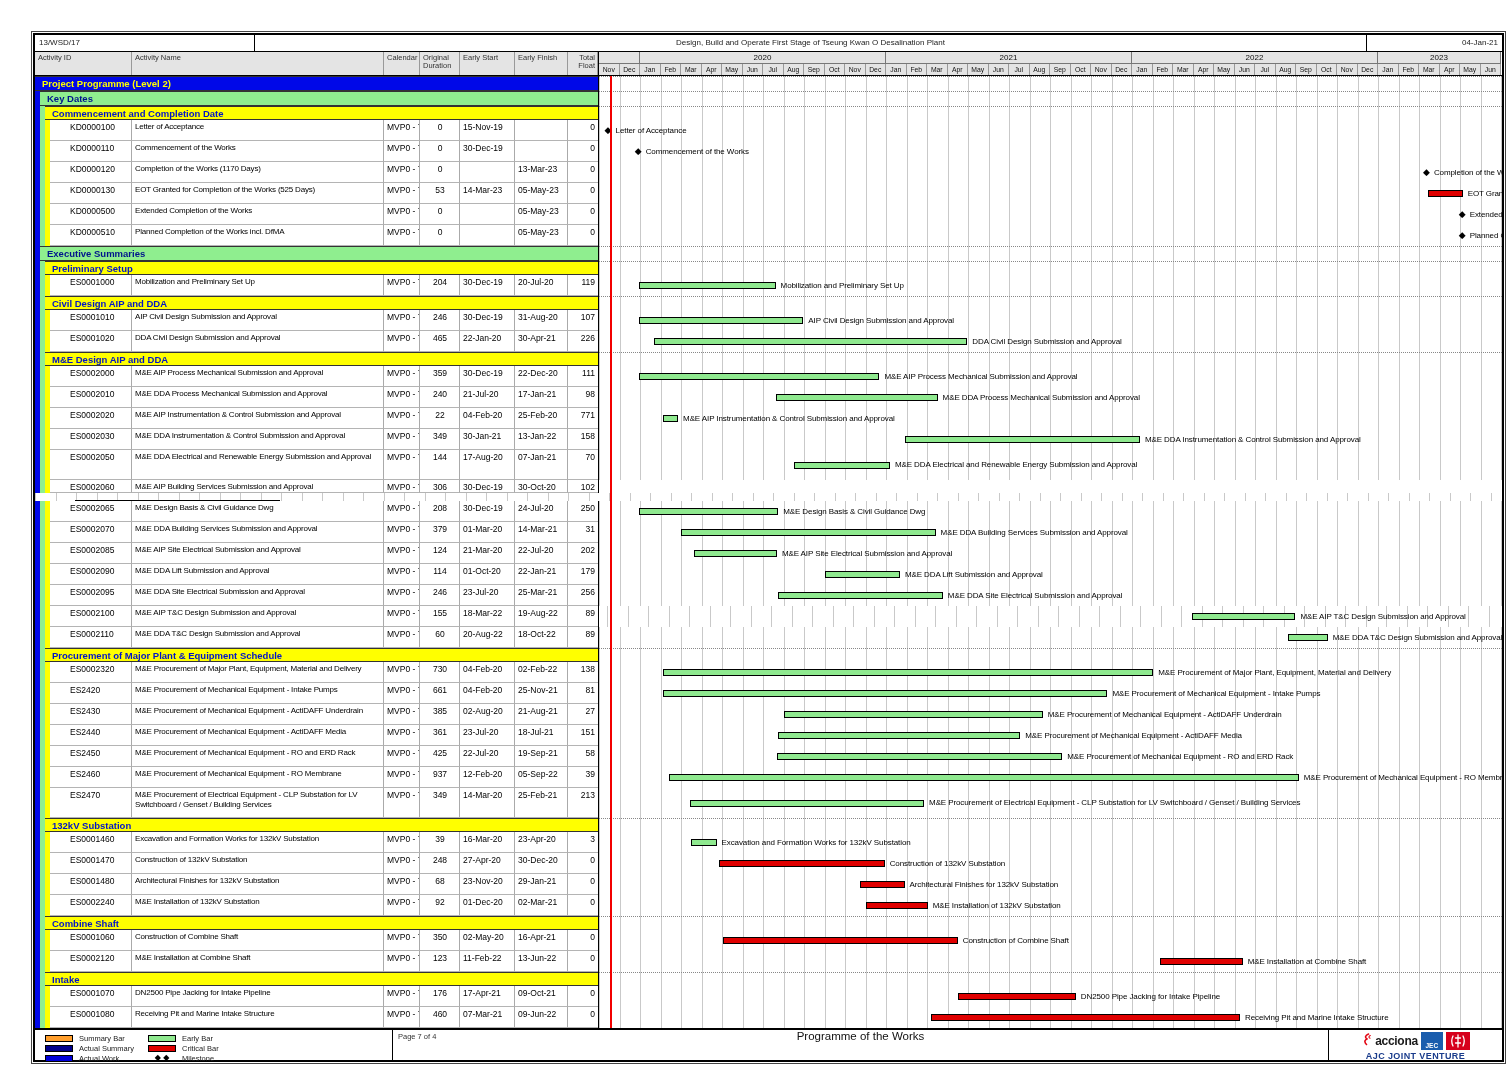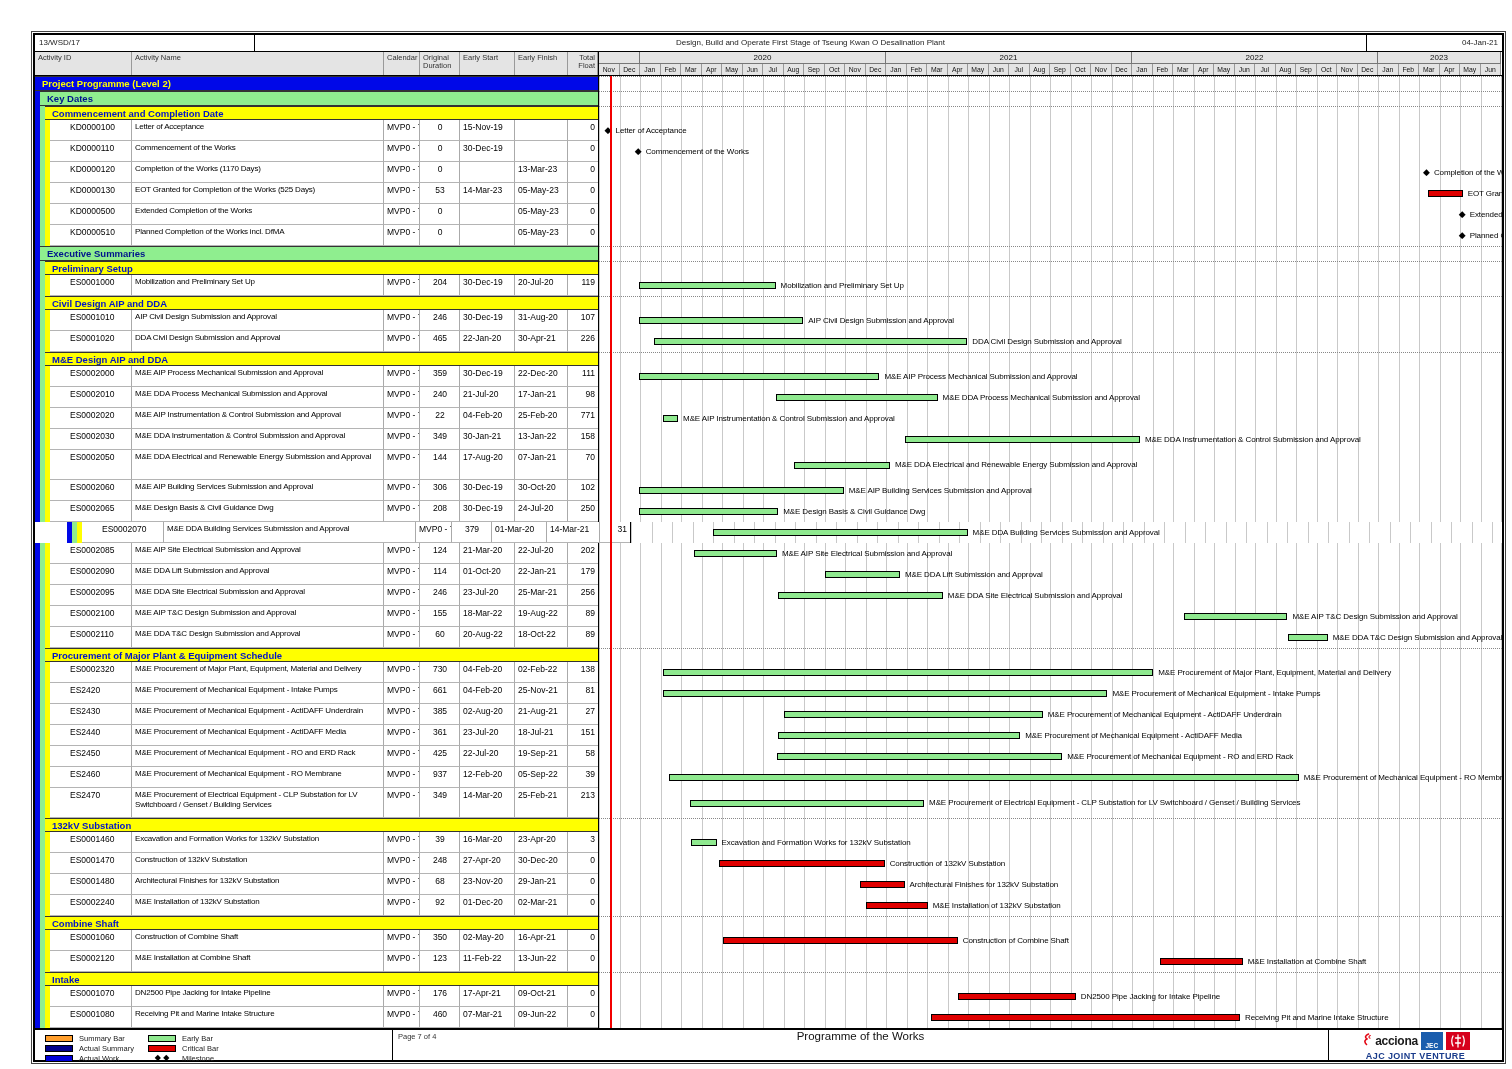--- a/index.html
+++ b/index.html
@@ -455,21 +455,21 @@
             <div class="cell c-dur">144</div>
             <div class="cell c-start">17-Aug-20</div>
             <div class="cell c-fin">07-Jan-21</div>
             <div class="cell c-float">70</div>
           </div>
           <div class="crow">
             <div class="bar early" style="left: 195.081px; width: 95.8871px; top: 11.5px;"></div>
             <span class="blab" style="left: 295.968px; top: 10px;">M&amp;E DDA Electrical and Renewable Energy Submission and Approval</span>
           </div>
         </div>
-        <div class="row" style="height: 21px;">
+        <div class="row" style="height: 21px; flex-direction: column;">
           <div class="tleft">
             <span class="stripe st-b"></span>
             <span class="stripe st-g"></span>
             <span class="stripe st-y"></span>
             <div class="cell c-id">ES0002060</div>
             <div class="cell c-name">M&amp;E AIP Building Services Submission and Approval</div>
             <div class="cell c-cal">MVP0 - 7</div>
             <div class="cell c-dur">306</div>
             <div class="cell c-start">30-Dec-19</div>
             <div class="cell c-fin">30-Oct-20</div>
@@ -491,21 +491,21 @@
             <div class="cell c-dur">208</div>
             <div class="cell c-start">30-Dec-19</div>
             <div class="cell c-fin">24-Jul-20</div>
             <div class="cell c-float">250</div>
           </div>
           <div class="crow">
             <div class="bar early" style="left: 39.6774px; width: 139.532px; top: 7px;"></div>
             <span class="blab" style="left: 184.21px; top: 5.5px;">M&amp;E Design Basis &amp; Civil Guidance Dwg</span>
           </div>
         </div>
-        <div class="row" style="height: 21px; padding-left: 32px;">
+        <div class="row" style="height: 21px;">
           <div class="tleft">
             <span class="stripe st-b"></span>
             <span class="stripe st-g"></span>
             <span class="stripe st-y"></span>
             <div class="cell c-id">ES0002070</div>
             <div class="cell c-name">M&amp;E DDA Building Services Submission and Approval</div>
             <div class="cell c-cal">MVP0 - 7</div>
             <div class="cell c-dur">379</div>
             <div class="cell c-start">01-Mar-20</div>
             <div class="cell c-fin">14-Mar-21</div>
@@ -563,21 +563,21 @@
             <div class="cell c-dur">246</div>
             <div class="cell c-start">23-Jul-20</div>
             <div class="cell c-fin">25-Mar-21</div>
             <div class="cell c-float">256</div>
           </div>
           <div class="crow">
             <div class="bar early" style="left: 178.548px; width: 165.323px; top: 7px;"></div>
             <span class="blab" style="left: 348.871px; top: 5.5px;">M&amp;E DDA Site Electrical Submission and Approval</span>
           </div>
         </div>
-        <div class="row" style="height: 21px;">
+        <div class="row" style="height: 21px; gap: 8px;">
           <div class="tleft">
             <span class="stripe st-b"></span>
             <span class="stripe st-g"></span>
             <span class="stripe st-y"></span>
             <div class="cell c-id">ES0002100</div>
             <div class="cell c-name">M&amp;E AIP T&amp;C Design Submission and Approval</div>
             <div class="cell c-cal">MVP0 - 7</div>
             <div class="cell c-dur">155</div>
             <div class="cell c-start">18-Mar-22</div>
             <div class="cell c-fin">19-Aug-22</div>

